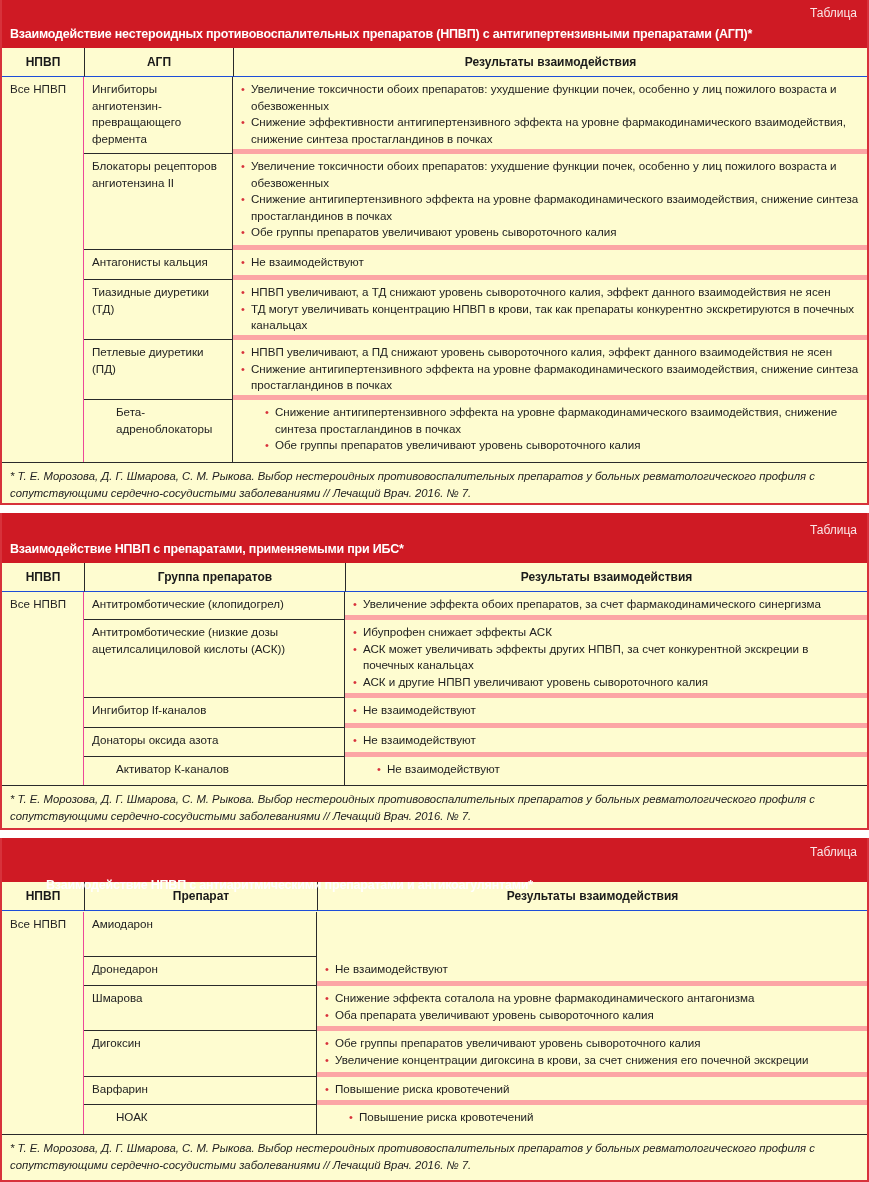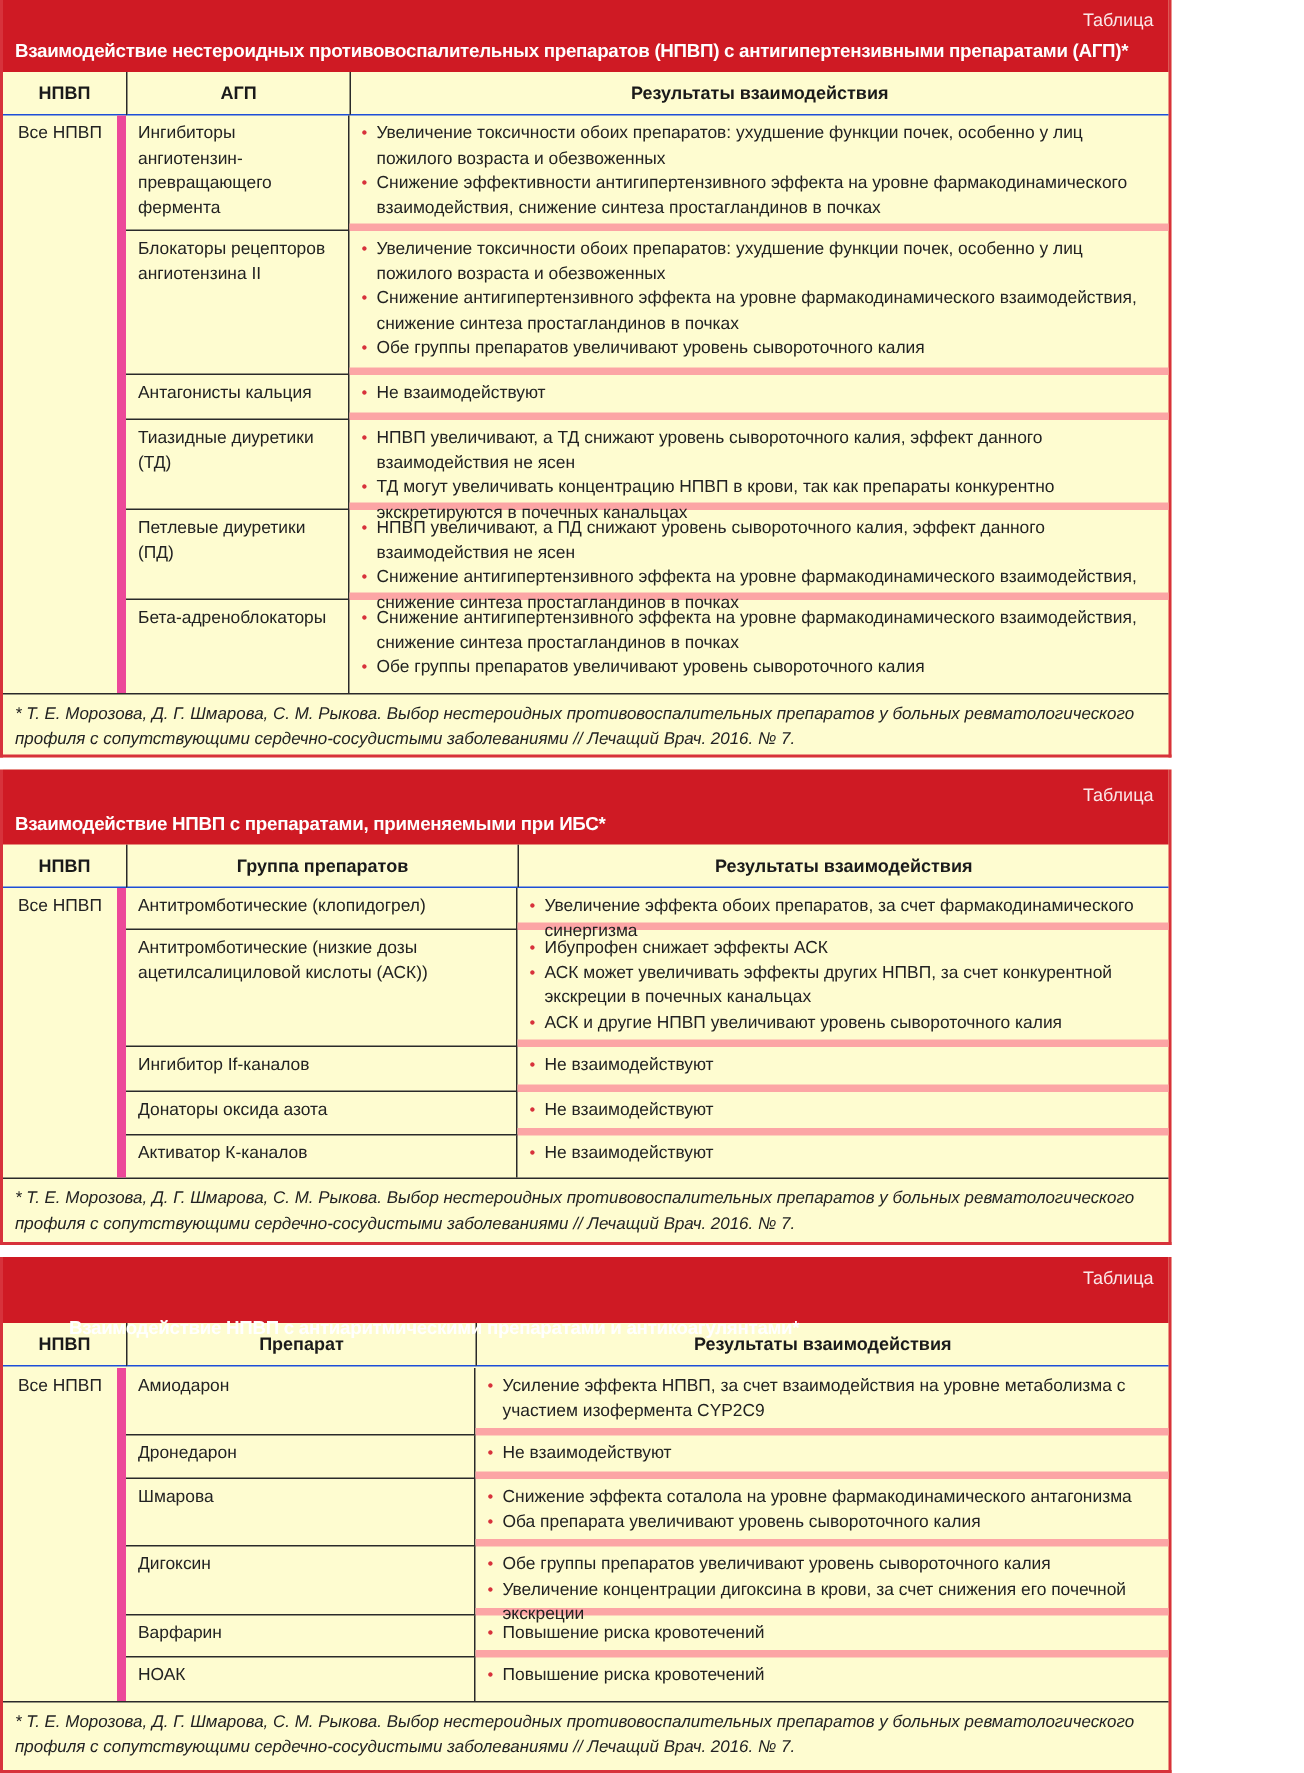--- a/index.html
+++ b/index.html
@@ -1,28 +1,28 @@
 <!DOCTYPE html>
 <html><head>
 <meta charset="utf-8">
 <style>
   * { box-sizing: border-box; margin: 0; padding: 0; }
   body { width: 869px; height: 1182px; background: #ffffff; font-family: "Liberation Sans", sans-serif; position: relative; overflow: hidden; }
-  .tbl { position: absolute; left: 0; width: 781px; border: 2px solid #d7323b; border-top: none; background: #fefcd0; }
+  .tbl { position: absolute; left: 0; width: 869px; border: 2px solid #d7323b; border-top: none; background: #fefcd0; }
   .band { background: #cf1a24; color: #ffffff; position: relative; }
   .band .label { position: absolute; right: 10px; font-size: 12px; color: #fbe7e7; }
   .band .title { position: absolute; left: 8px; font-size: 12.5px; font-weight: bold; letter-spacing: -0.2px; white-space: nowrap; }
   .grid { display: grid; border-bottom: 1px solid #2a2a2a; }
   .hcell { height: 29px; display: flex; align-items: center; justify-content: center; font-weight: bold; font-size: 12px; color: #1a1a1a; border-bottom: 1px solid #1d4ed8; }
   .hcell + .hcell { border-left: 1px solid #2a2a2a; }
   .cell { font-size: 11.6px; color: #222; line-height: 16.5px; padding: 4px 8px 4px 8px; }
-  .c1 { grid-column: 1; border-right: 6px solid #ec4899; text-align: center; }
+  .c1 { grid-column: 1; border-right: 1px solid #ec4899; }
   .c2 { grid-column: 2; border-right: 1px solid #2a2a2a; border-bottom: 1px solid #2a2a2a; }
   .c3 { grid-column: 3; border-bottom: 5px solid #fca5a5; }
-  .last { border-bottom: none; }
+  .last { border-bottom: none; margin-left: 24px; }
   .bl { position: relative; padding-left: 10px; }
   .bl::before { content: "•"; color: #d7323b; position: absolute; left: 0; top: 0; font-size: 11px; }
   .foot { font-size: 11.3px; font-style: italic; color: #222; line-height: 17px; padding: 5px 8px; }
 </style>
 </head>
 <body>
 
 <div class="tbl" style="top:0; height:505px;">
   <div class="band" style="height:48px;">
     <span class="label" style="top:6px;">Таблица</span>
@@ -122,23 +122,20 @@
     <span class="title" style="top:40px;margin-left:36px;">Взаимодействие НПВП с антиаритмическими препаратами и антикоагулянтами*</span>
   </div>
   <div class="grid" style="grid-template-columns: 82px 233px 1fr; grid-template-rows: 30px 45px 29px 45px 46px 28px 29px;">
     <div class="hcell">НПВП</div>
     <div class="hcell">Препарат</div>
     <div class="hcell">Результаты взаимодействия</div>
 
     <div class="cell c1" style="grid-row: 2 / 8;">Все НПВП</div>
 
     <div class="cell c2" style="grid-row:2;">Амиодарон</div>
-    <div class="cell c3" style="grid-row:2;">
-      <div class="bl">Усиление эффекта НПВП, за счет взаимодействия на уровне метаболизма с участием изофермента CYP2C9</div>
-    </div>
 
     <div class="cell c2" style="grid-row:3;">Дронедарон</div>
     <div class="cell c3" style="grid-row:3;">
       <div class="bl">Не взаимодействуют</div>
     </div>
 
     <div class="cell c2" style="grid-row:4;">Шмарова</div>
     <div class="cell c3" style="grid-row:4;">
       <div class="bl">Снижение эффекта соталола на уровне фармакодинамического антагонизма</div>
       <div class="bl">Оба препарата увеличивают уровень сывороточного калия</div>

